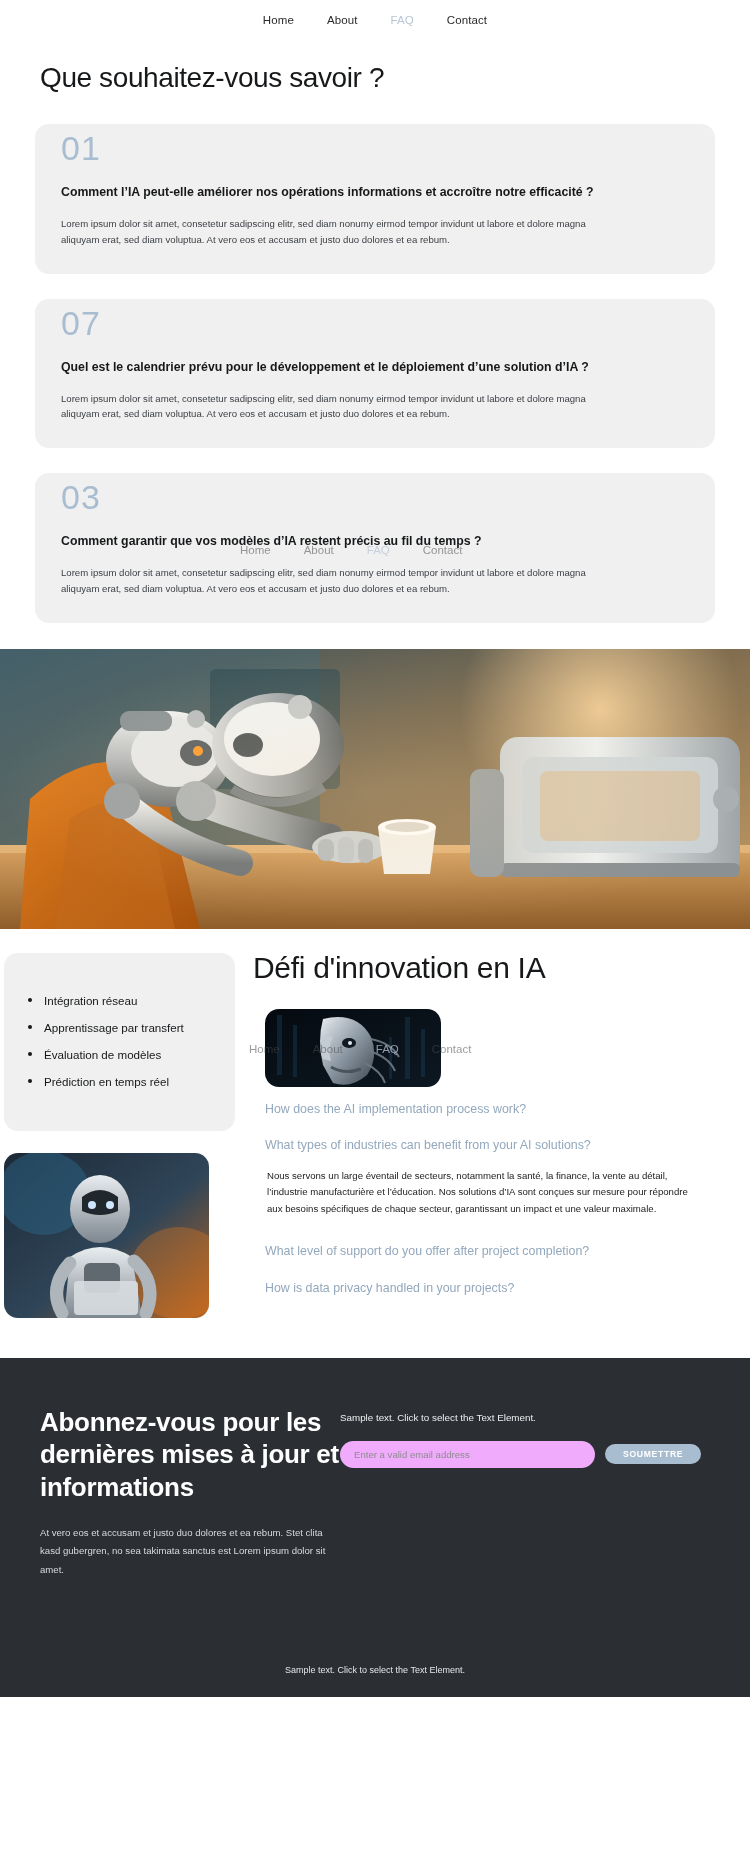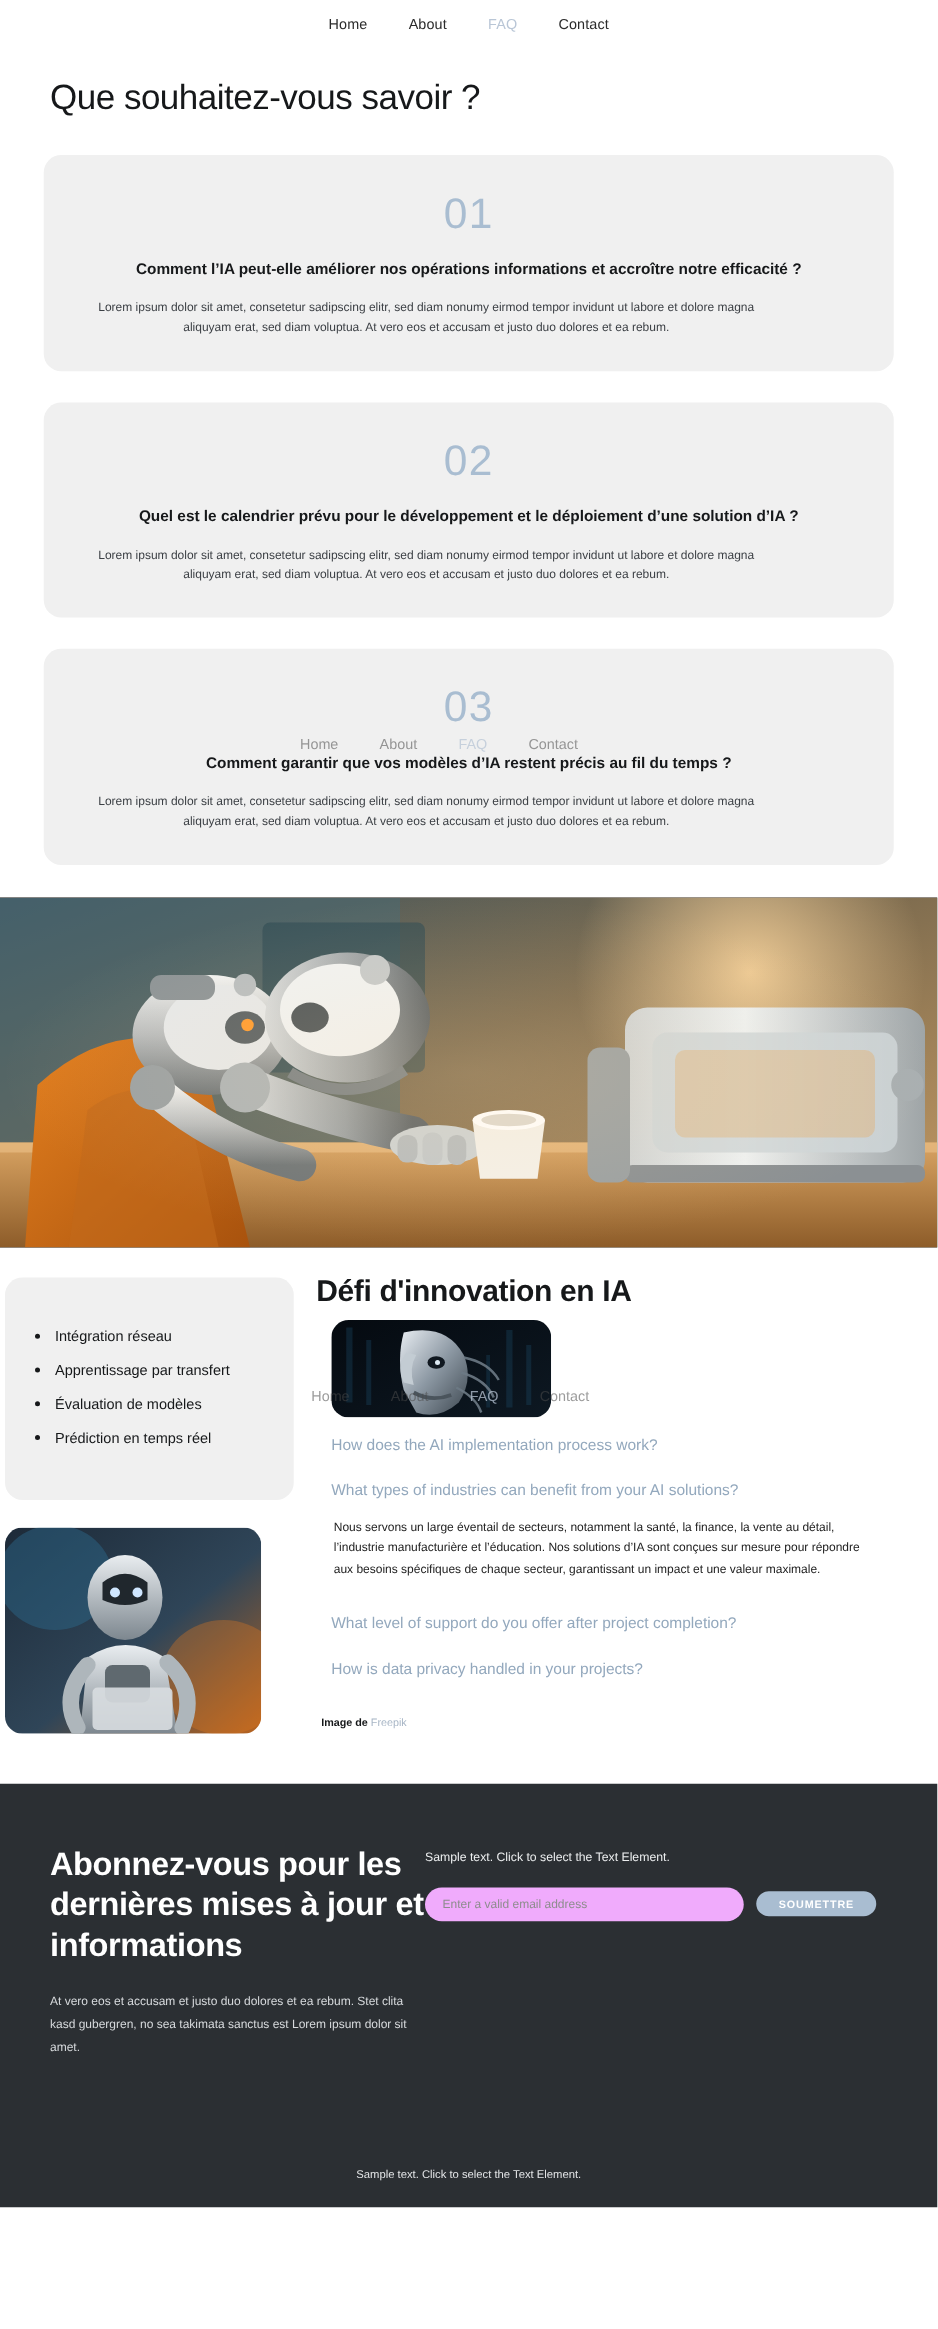--- a/index.html
+++ b/index.html
@@ -35,23 +35,22 @@
     font-size: 28px;
     font-weight: 400;
     color: #16181a;
     letter-spacing: -0.4px;
     padding: 0 0 0 40px;
   }
   .faq-list { padding: 30px 35px 26px 35px; display: flex; flex-direction: column; gap: 25px; }
   .faq-card {
     background: #f0f0f0;
     border-radius: 14px;
-    padding: 29px 26px 26px 26px;
-    position: relative;
-    text-align: center;
+    padding: 6px 26px 26px 26px;
+    position: relative;
   }
   .faq-num {
     font-size: 34px;
     font-weight: 400;
     color: #a9bdd1;
     letter-spacing: 1px;
     line-height: 1.1;
     margin-bottom: 16px;
   }
   .faq-q {
@@ -127,25 +126,25 @@
     width: 205px;
     height: 165px;
     border-radius: 14px;
     overflow: hidden;
     position: relative;
   }
   .thumb-robot svg { width: 100%; height: 100%; display: block; }
 
   .split-right { flex: 1; padding: 22px 20px 0 18px; position: relative; }
   .sec-title {
-    font-size: 24px;
-    font-weight: 700;
+    font-size: 30px;
+    font-weight: 400;
     color: #16181a;
     letter-spacing: -0.3px;
-    margin-bottom: 8px;
+    margin-bottom: 24px;
   }
   .acc-img {
     width: 176px;
     height: 78px;
     border-radius: 14px;
     overflow: hidden;
     margin-left: 12px;
     position: relative;
   }
   .acc-img svg { width: 100%; height: 100%; display: block; }
@@ -245,21 +244,21 @@
 
   <div class="faq-list">
 
     <div class="faq-card">
       <div class="faq-num">01</div>
       <div class="faq-q">Comment l’IA peut-elle améliorer nos opérations informations et accroître notre efficacité ?</div>
       <div class="faq-a">Lorem ipsum dolor sit amet, consetetur sadipscing elitr, sed diam nonumy eirmod tempor invidunt ut labore et dolore magna aliquyam erat, sed diam voluptua. At vero eos et accusam et justo duo dolores et ea rebum.</div>
     </div>
 
     <div class="faq-card">
-      <div class="faq-num">02</div>
+      <div class="faq-num">07</div>
       <div class="faq-q">Quel est le calendrier prévu pour le développement et le déploiement d’une solution d’IA ?</div>
       <div class="faq-a">Lorem ipsum dolor sit amet, consetetur sadipscing elitr, sed diam nonumy eirmod tempor invidunt ut labore et dolore magna aliquyam erat, sed diam voluptua. At vero eos et accusam et justo duo dolores et ea rebum.</div>
     </div>
 
     <div class="faq-card">
       <div class="faq-num">03</div>
       <div class="faq-q">Comment garantir que vos modèles d’IA restent précis au fil du temps ?</div>
       <div class="faq-a">Lorem ipsum dolor sit amet, consetetur sadipscing elitr, sed diam nonumy eirmod tempor invidunt ut labore et dolore magna aliquyam erat, sed diam voluptua. At vero eos et accusam et justo duo dolores et ea rebum.</div>
       <div class="ghost-nav card3">
         <span>Home</span>
@@ -455,24 +454,20 @@
         <div class="acc-body">Nous servons un large éventail de secteurs, notamment la santé, la finance, la vente au détail, l’industrie manufacturière et l’éducation. Nos solutions d’IA sont conçues sur mesure pour répondre aux besoins spécifiques de chaque secteur, garantissant un impact et une valeur maximale.</div>
       </div>
       <div>
         <div class="acc-q">What level of support do you offer after project completion?</div>
       </div>
       <div>
         <div class="acc-q">How is data privacy handled in your projects?</div>
       </div>
     </div>
 
-    <div class="credit">
-      <span>Image de</span>
-      <em>Freepik</em>
-    </div>
   </div>
 </section>
 
 <footer class="footer">
   <div class="footer-inner">
     <div class="foot-left">
       <div class="foot-title">Abonnez-vous pour les dernières mises à jour et informations</div>
       <div class="foot-sub">At vero eos et accusam et justo duo dolores et ea rebum. Stet clita kasd gubergren, no sea takimata sanctus est Lorem ipsum dolor sit amet.</div>
     </div>
     <div class="foot-right">

